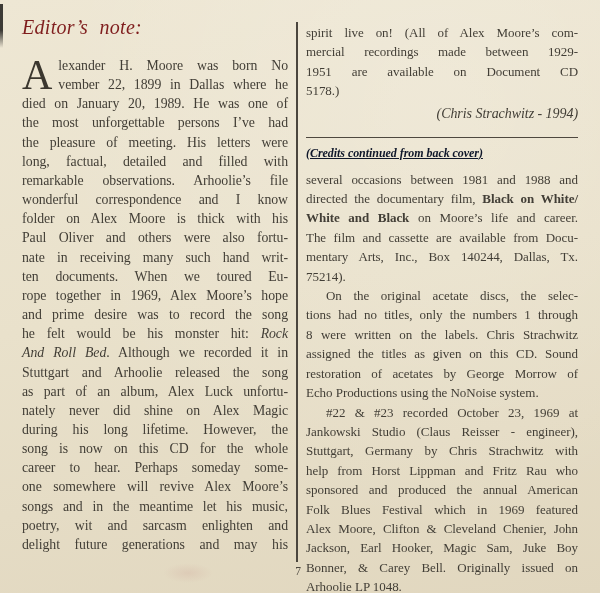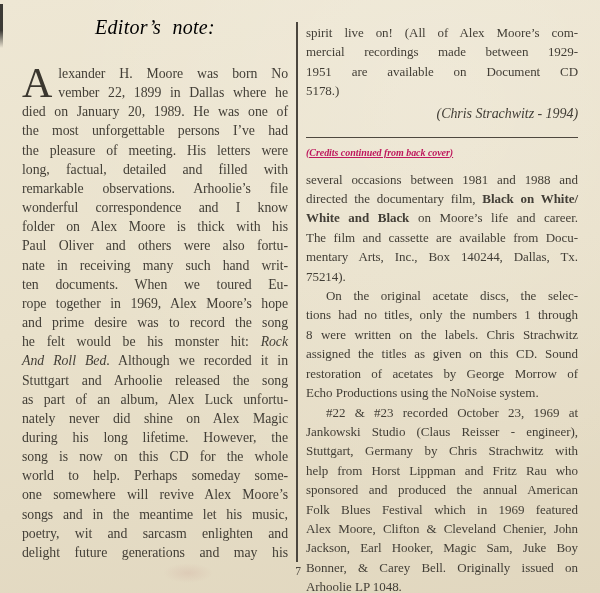--- a/index.html
+++ b/index.html
@@ -21,25 +21,24 @@
   .smudge {
     position: absolute; left: 163px; top: 563px; width: 50px; height: 20px;
     background: radial-gradient(ellipse, rgba(197,146,138,0.20), rgba(197,146,138,0) 70%);
   }
   .col-left {
     position: absolute; left: 22px; top: 14px; width: 266px;
   }
   .editors-heading {
     font-style: italic;
     font-size: 20px; line-height: 26px;
-    text-align: center;
     word-spacing: 6px;
     letter-spacing: .3px;
-    color: #000000;
-    margin: 0 0 24px 0;
+    color: #7f1d1d;
+    margin: 0 0 16px 0;
   }
   .body-left { font-size: 13.8px; line-height: 19.15px; letter-spacing: -0.05px; }
   .dropcap {
     float: left;
     font-size: 42px; line-height: 36px; height: 36px;
     margin: 1px 6px 0 0;
     color: #3b372f;
   }
   .tline {
     text-align: justify;
@@ -72,23 +71,23 @@
     margin-top: 4px;
   }
   .rule {
     border: none;
     border-top: 1.6px solid #4e483f;
     margin: 14px 0 0 0;
   }
   .credits-heading {
     font-weight: bold; font-style: italic;
     text-decoration: underline;
-    font-size: 10px; line-height: 18px;
+    font-size: 12px; line-height: 18px;
     margin-top: 6px;
-    color: #be185d;
+    color: #0f172a;
   }
   .credits-p2 { margin-top: 8px; }
 </style>
 </head>
 <body>
 
 <div class="scan-edge"></div>
 <div class="smudge"></div>
 
 <div class="col-left">
@@ -110,21 +109,21 @@
         <div class="tline"><span>ten documents. When we toured Eu-</span></div>
         <div class="tline"><span>rope together in 1969, Alex Moore’s hope</span></div>
         <div class="tline"><span>and prime desire was to record the song</span></div>
         <div class="tline"><span>he felt would be his monster hit: </span><span class="s-i">Rock</span></div>
         <div class="tline"><span class="s-i">And Roll Bed</span><span>. Although we recorded it in</span></div>
         <div class="tline"><span>Stuttgart and Arhoolie released the song</span></div>
         <div class="tline"><span>as part of an album, Alex Luck unfortu-</span></div>
         <div class="tline"><span>nately never did shine on Alex Magic</span></div>
         <div class="tline"><span>during his long lifetime. However, the</span></div>
         <div class="tline"><span>song is now on this CD for the whole</span></div>
-        <div class="tline"><span>world to help. Perhaps someday some-</span></div>
+        <div class="tline"><span>career to hear. Perhaps someday some-</span></div>
         <div class="tline"><span>one somewhere will revive Alex Moore’s</span></div>
         <div class="tline"><span>songs and in the meantime let his music,</span></div>
         <div class="tline"><span>poetry, wit and sarcasm enlighten and</span></div>
         <div class="tline"><span>delight future generations and may his</span></div>
       </div>
   </div>
 </div>
 
 <div class="divider"></div>
 

